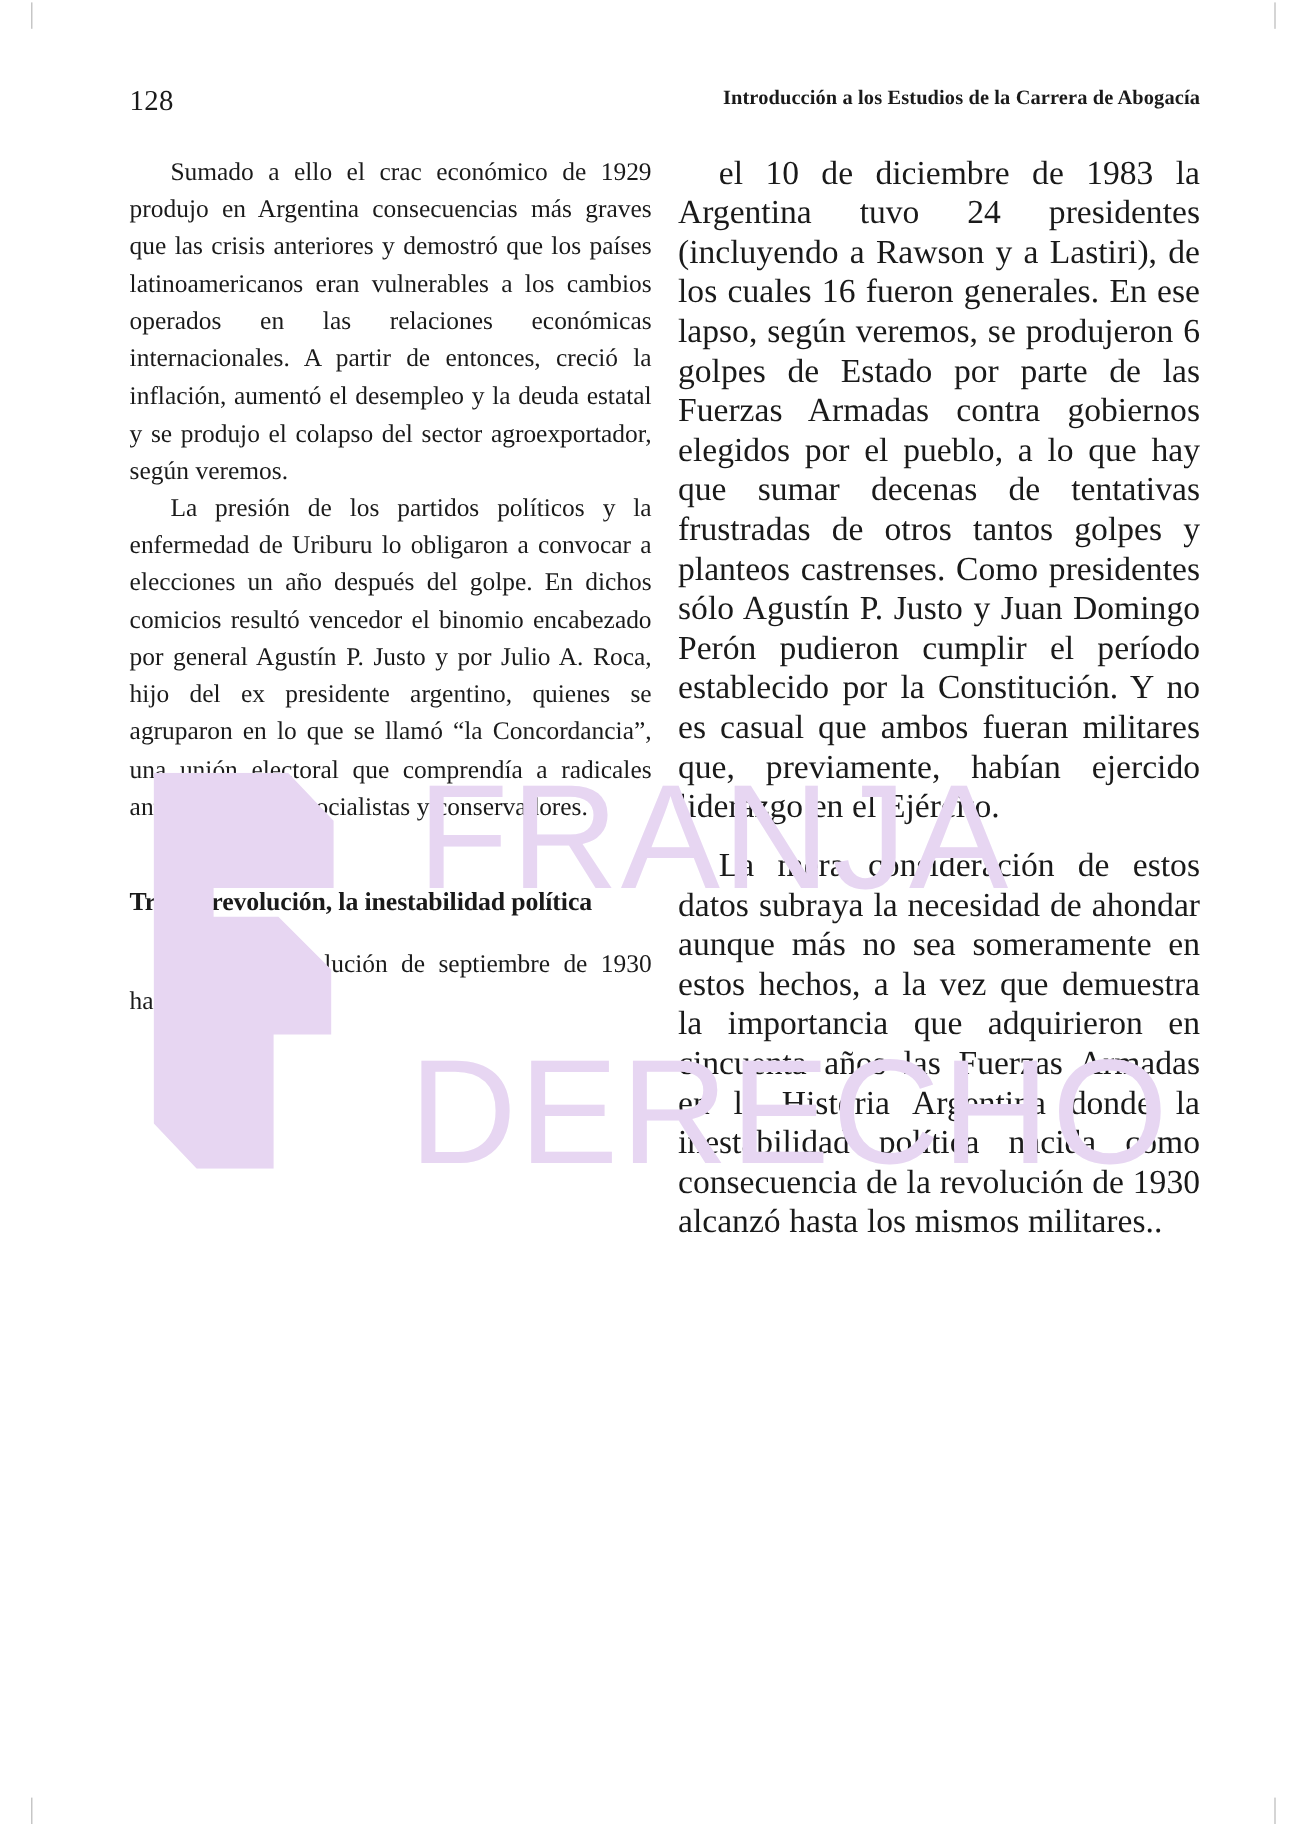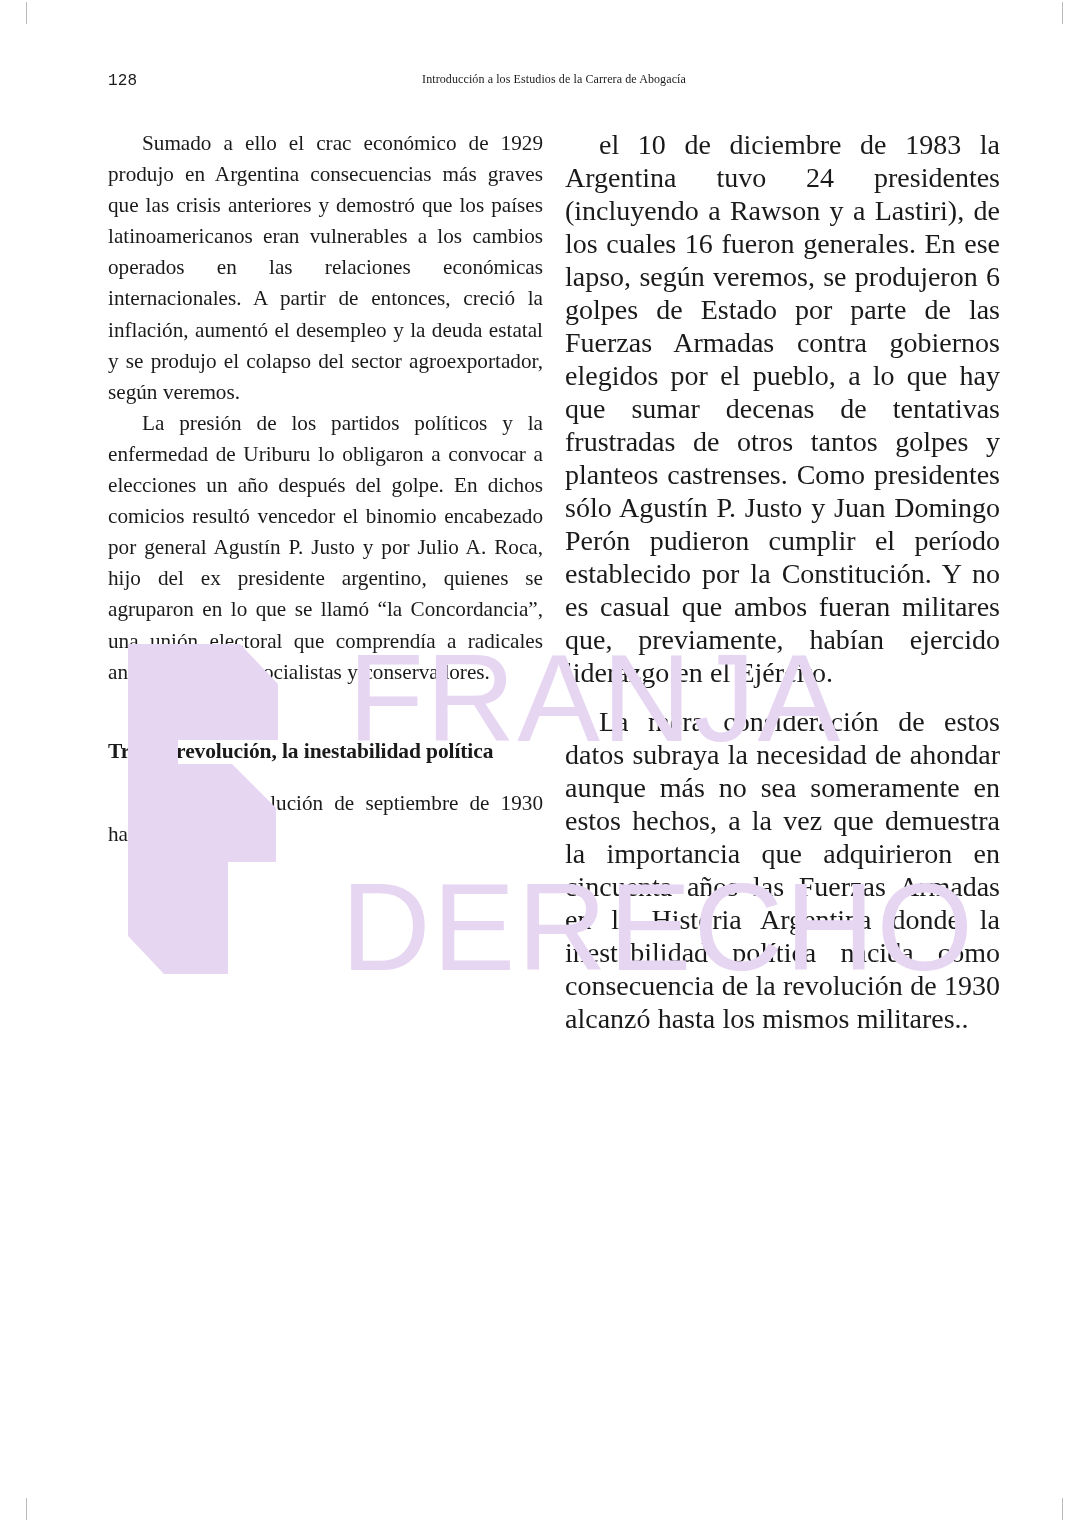--- a/index.html
+++ b/index.html
@@ -36,32 +36,32 @@
     position: absolute;
     left: 108px;
     top: 72px;
     width: 892px;
     height: 26px;
   }
   .folio {
     position: absolute;
     left: 0;
     top: 0;
-    font-size: 16px;
+    font-size: 24px;
     letter-spacing: 0.2px;
-    font-family: Liberation Mono, monospace;
   }
   .head-title {
     position: absolute;
     left: 0;
     top: 0;
     width: 892px;
-    text-align: center;
-    font-size: 12px;
+    text-align: right;
+    font-size: 17px;
     letter-spacing: 0.1px;
+    font-weight: bold;
   }
 
   
   .columns {
     position: absolute;
     left: 108px;
     top: 128px;
     width: 892px;
     height: 520px;
   }

